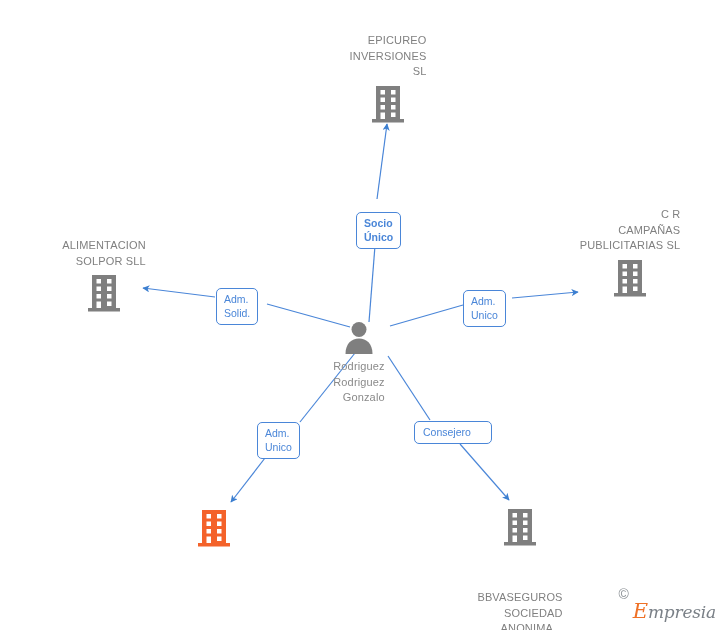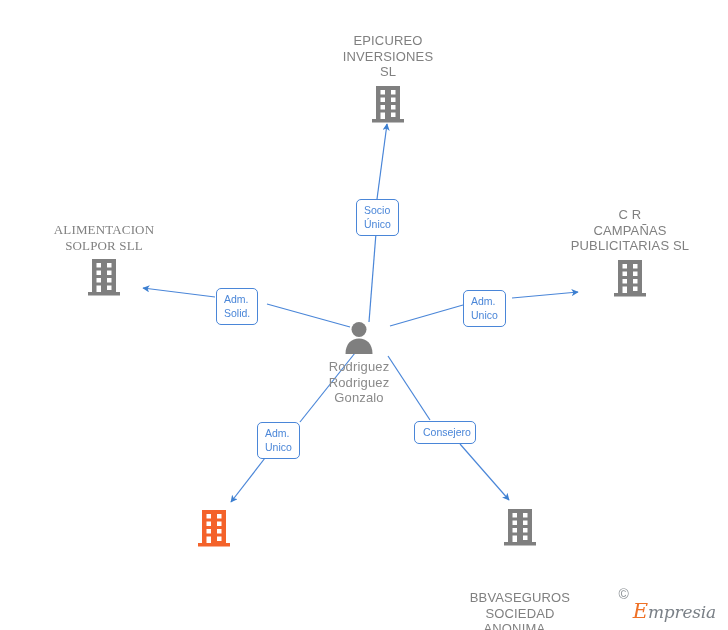--- a/index.html
+++ b/index.html
@@ -32,24 +32,24 @@
     flex-direction: column;
     align-items: center;
     width: 180px;
     margin-left: -90px;
   }
   .node .icon-wrap {
     display: block;
     line-height: 0;
   }
   .node-label {
-    font-size: 13px;
+    font-size: 11px;
     line-height: 15.5px;
     color: #808080;
-    text-align: center;
+    text-align: right;
     letter-spacing: 0.15px;
     white-space: pre-line;
   }
   .node-label.above {
     margin-bottom: 4px;
   }
   .node-label.below {
     margin-top: 5px;
   }
   .node-label.highlight {
@@ -68,21 +68,21 @@
     background: #ffffff;
     color: #4a86d8;
     font-size: 10.5px;
     line-height: 14px;
     padding: 3px 7px 4px 7px;
     text-align: left;
     white-space: pre-line;
     box-sizing: border-box;
   }
   .rel-label.single {
-    padding: 3px 4px 4px 8px;
+    padding: 3px 20px 4px 8px;
   }
   
   #watermark {
     position: absolute;
     right: 12px;
     bottom: 8px;
     display: flex;
     align-items: center;
     gap: 4px;
     user-select: none;
@@ -147,21 +147,21 @@
         <rect x="10.5" y="13.5" width="4.5" height="4.5" fill="#ffffff"></rect>
         <rect x="21" y="13.5" width="4.5" height="4.5" fill="#ffffff"></rect>
         <rect x="10.5" y="21" width="4.5" height="4.5" fill="#ffffff"></rect>
         <rect x="21" y="21" width="4.5" height="4.5" fill="#ffffff"></rect>
         <rect x="10.5" y="28.5" width="4.5" height="6.5" fill="#ffffff"></rect>
         <rect x="21" y="28.5" width="4.5" height="4.5" fill="#ffffff"></rect>
       </svg>
     </span>
   </div>
 
-  <div class="node" style="left:104px; top:222px;font-family:Liberation Serif, serif;">
+  <div class="node" style="left:104px; top:238px;">
     <div class="node-label above">ALIMENTACION
 SOLPOR SLL</div>
     <span class="icon-wrap">
       <svg width="36" height="40" viewBox="0 0 36 40" xmlns="http://www.w3.org/2000/svg">
         <rect x="6" y="2" width="24" height="33" fill="#7f7f7f"></rect>
         <rect x="2" y="35" width="32" height="3.5" fill="#7f7f7f"></rect>
         <rect x="10.5" y="6" width="4.5" height="4.5" fill="#ffffff"></rect>
         <rect x="21" y="6" width="4.5" height="4.5" fill="#ffffff"></rect>
         <rect x="10.5" y="13.5" width="4.5" height="4.5" fill="#ffffff"></rect>
         <rect x="21" y="13.5" width="4.5" height="4.5" fill="#ffffff"></rect>
@@ -235,21 +235,21 @@
       <svg width="34" height="34" viewBox="0 0 34 34" xmlns="http://www.w3.org/2000/svg">
         <circle cx="17" cy="9.5" r="7.5" fill="#7f7f7f"></circle>
         <path d="M 3.5 34 C 3.5 23.5 9.5 18.5 17 18.5 C 24.5 18.5 30.5 23.5 30.5 34 Z" fill="#7f7f7f"></path>
       </svg>
     </span>
     <div class="node-label below">Rodriguez
 Rodriguez
 Gonzalo</div>
   </div>
 
-  <div class="rel-label" style="left:356px; top:199px;">Socio
+  <div class="rel-label" style="left:356px; top:212px;font-weight:bold;">Socio
 Único</div>
 
   <div class="rel-label" style="left:216px; top:288px;">Adm.
 Solid.</div>
 
   <div class="rel-label" style="left:463px; top:290px;">Adm.
 Unico</div>
 
   <div class="rel-label" style="left:257px; top:422px;">Adm.
 Unico</div>

